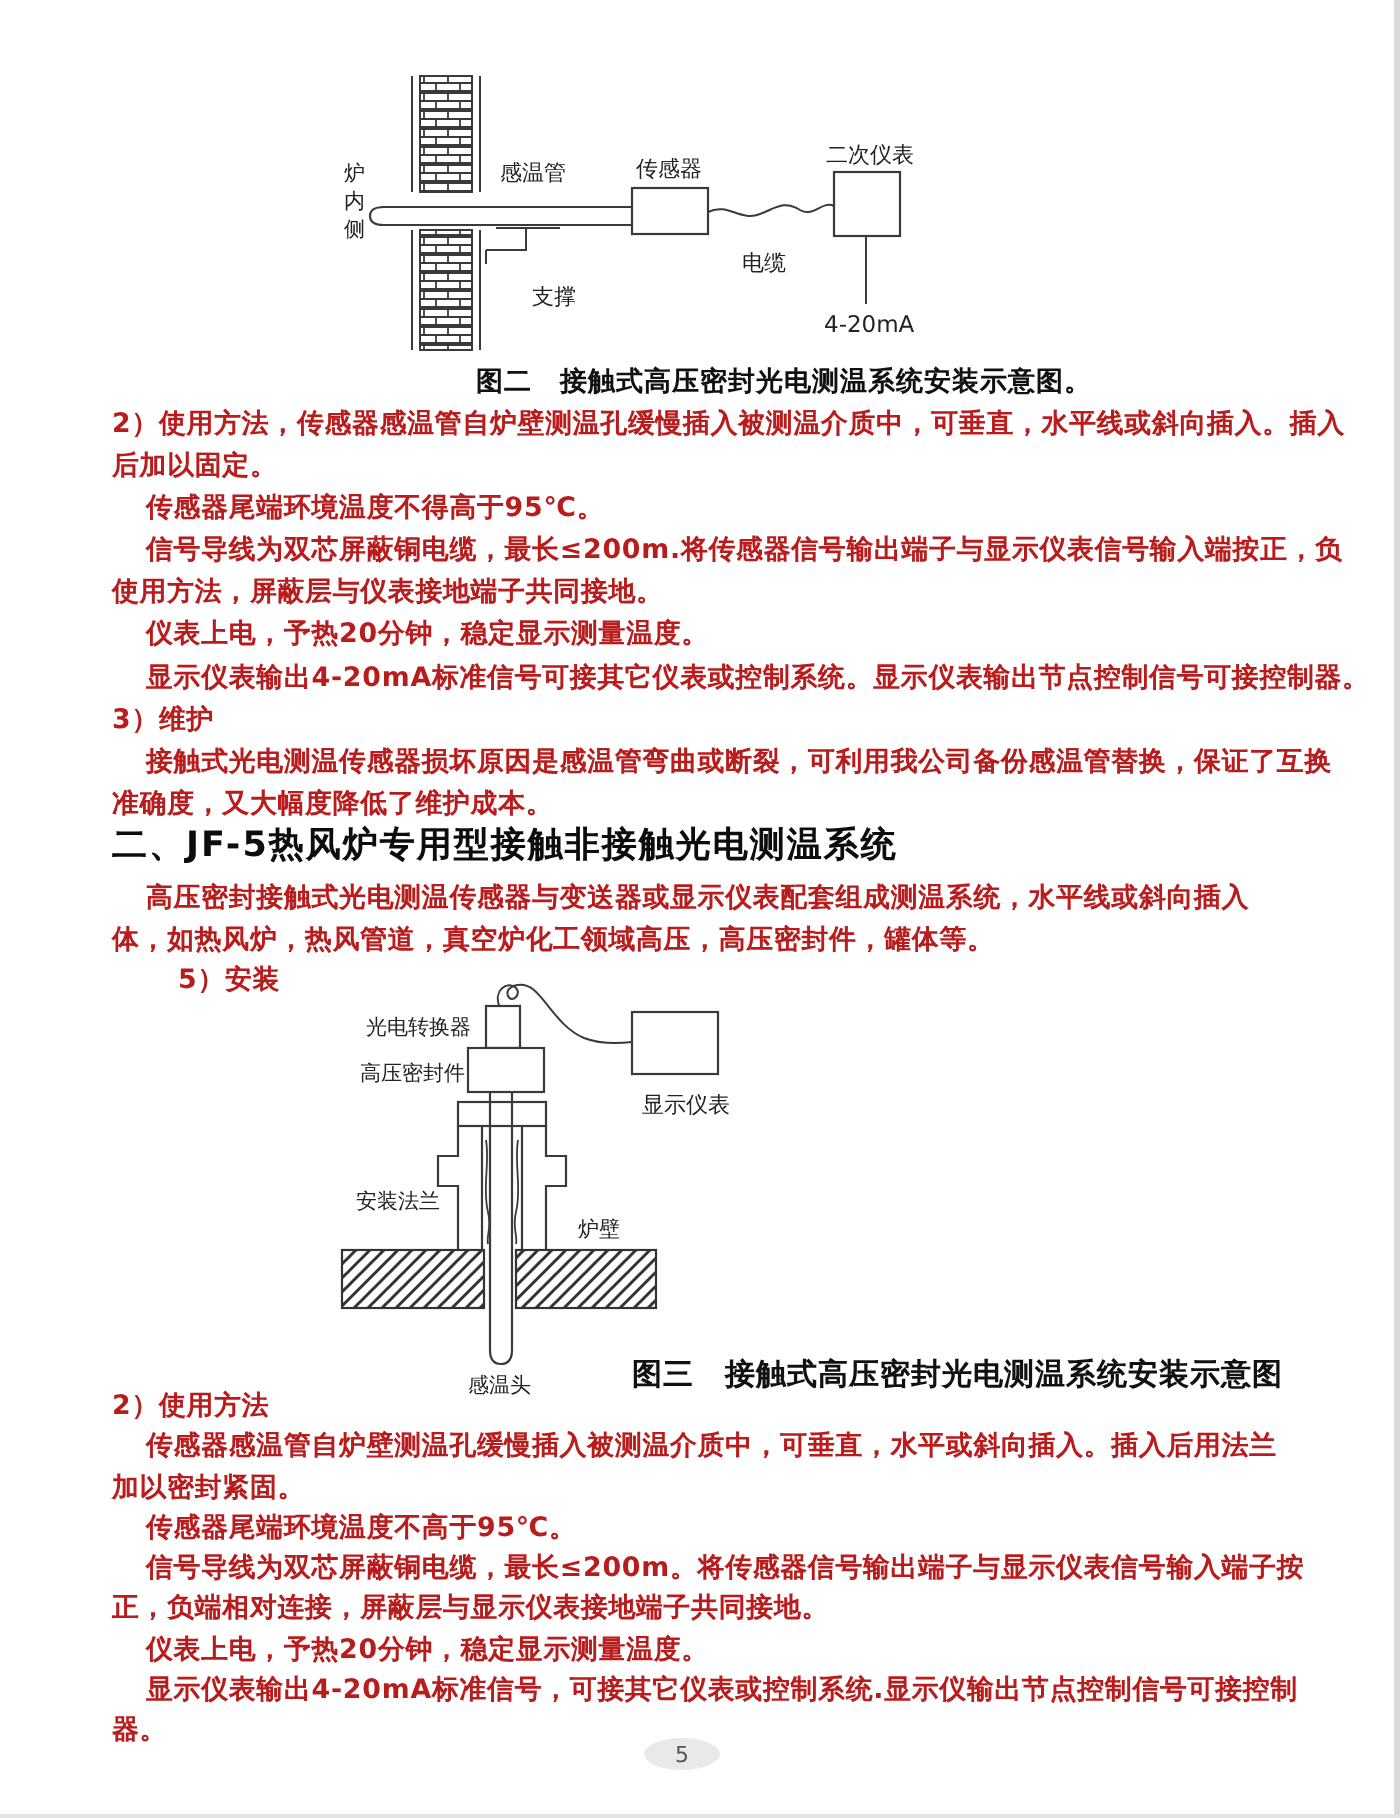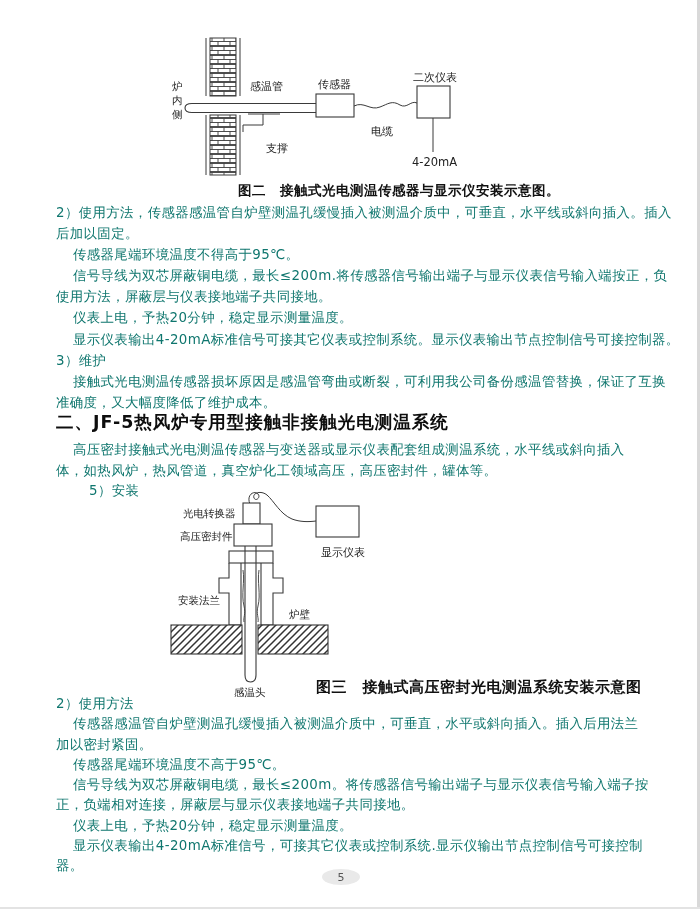--- a/index.html
+++ b/index.html
@@ -14,21 +14,21 @@
   .fig{position:absolute;}
   .fig svg{display:block;}
   .fig text{font-family:"DejaVu Sans","Liberation Sans",sans-serif;fill:#222;}
 
   .caption{
     position:absolute;font-weight:bold;color:#111;
     font-size:13.5px;letter-spacing:.5px;white-space:nowrap;
   }
 
   .tblock{position:absolute;left:56px;width:594px;font-size:13.4px;
-    letter-spacing:.4px;color:#0f766e;}
+    letter-spacing:.4px;color:#b91c1c;font-weight:bold;}
   .tblock .tline{white-space:nowrap;}
   .tline.indent{padding-left:17px;}
   .tline.indent2{padding-left:33px;}
 
   .section-heading{
     position:absolute;left:56px;top:410px;font-size:17.5px;font-weight:bold;
     letter-spacing:1px;color:#0d0d0d;white-space:nowrap;
   }
 
   .page-number{
@@ -74,21 +74,21 @@
     <path d="M194,78 C204,73 210,83 220,79 C228,76 232,72 240,77 C247,81 251,72 257,75" fill="none" stroke="#3a3a3a" stroke-width="1"></path>
     <text x="211" y="107" font-size="11">电缆</text>
 
     <text x="253" y="53" font-size="11">二次仪表</text>
     <rect x="257" y="58" width="33" height="32" fill="#fff" stroke="#3a3a3a" stroke-width="1.1"></rect>
     <line x1="273" y1="90" x2="273" y2="124" stroke="#3a3a3a" stroke-width="1"></line>
     <text x="252" y="138" font-size="11.5">4-20mA</text>
   </svg>
 </div>
 
-<div class="caption" style="left:238px;top:182px;">图二　接触式光电测温传感器与显示仪安装示意图。</div>
+<div class="caption" style="left:238px;top:182px;">图二　接触式高压密封光电测温系统安装示意图。</div>
 
 <div class="tblock" style="top:202px;line-height:21.1px;">
     <div class="tline">2）使用方法，传感器感温管自炉壁测温孔缓慢插入被测温介质中，可垂直，水平线或斜向插入。插入</div>
     <div class="tline">后加以固定。</div>
     <div class="tline indent">传感器尾端环境温度不得高于95℃。</div>
     <div class="tline indent">信号导线为双芯屏蔽铜电缆，最长≤200m.将传感器信号输出端子与显示仪表信号输入端按正，负</div>
     <div class="tline">使用方法，屏蔽层与仪表接地端子共同接地。</div>
     <div class="tline indent">仪表上电，予热20分钟，稳定显示测量温度。</div>
     <div class="tline indent">显示仪表输出4-20mA标准信号可接其它仪表或控制系统。显示仪表输出节点控制信号可接控制器。</div>
     <div class="tline">3）维护</div>

